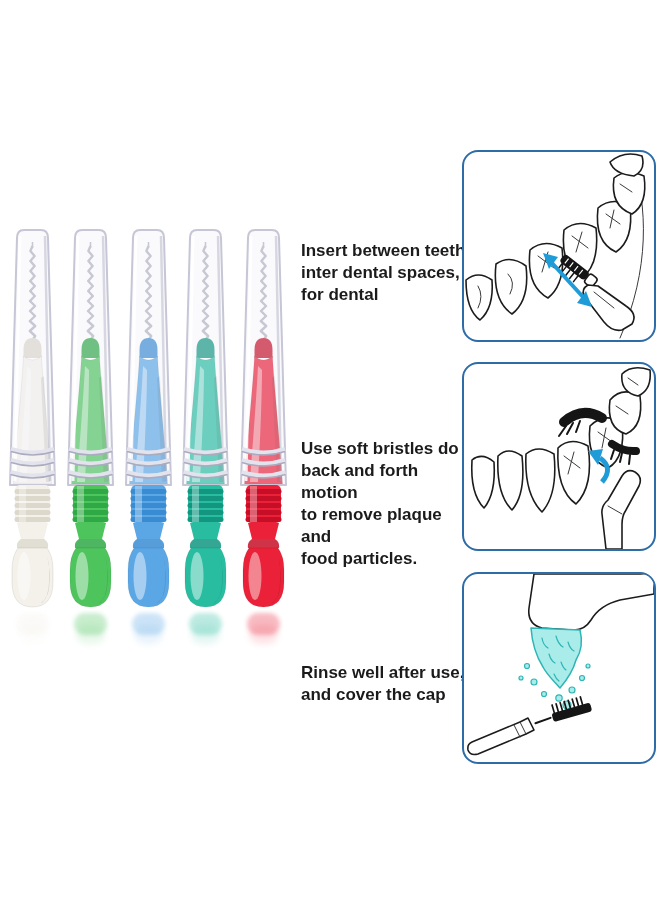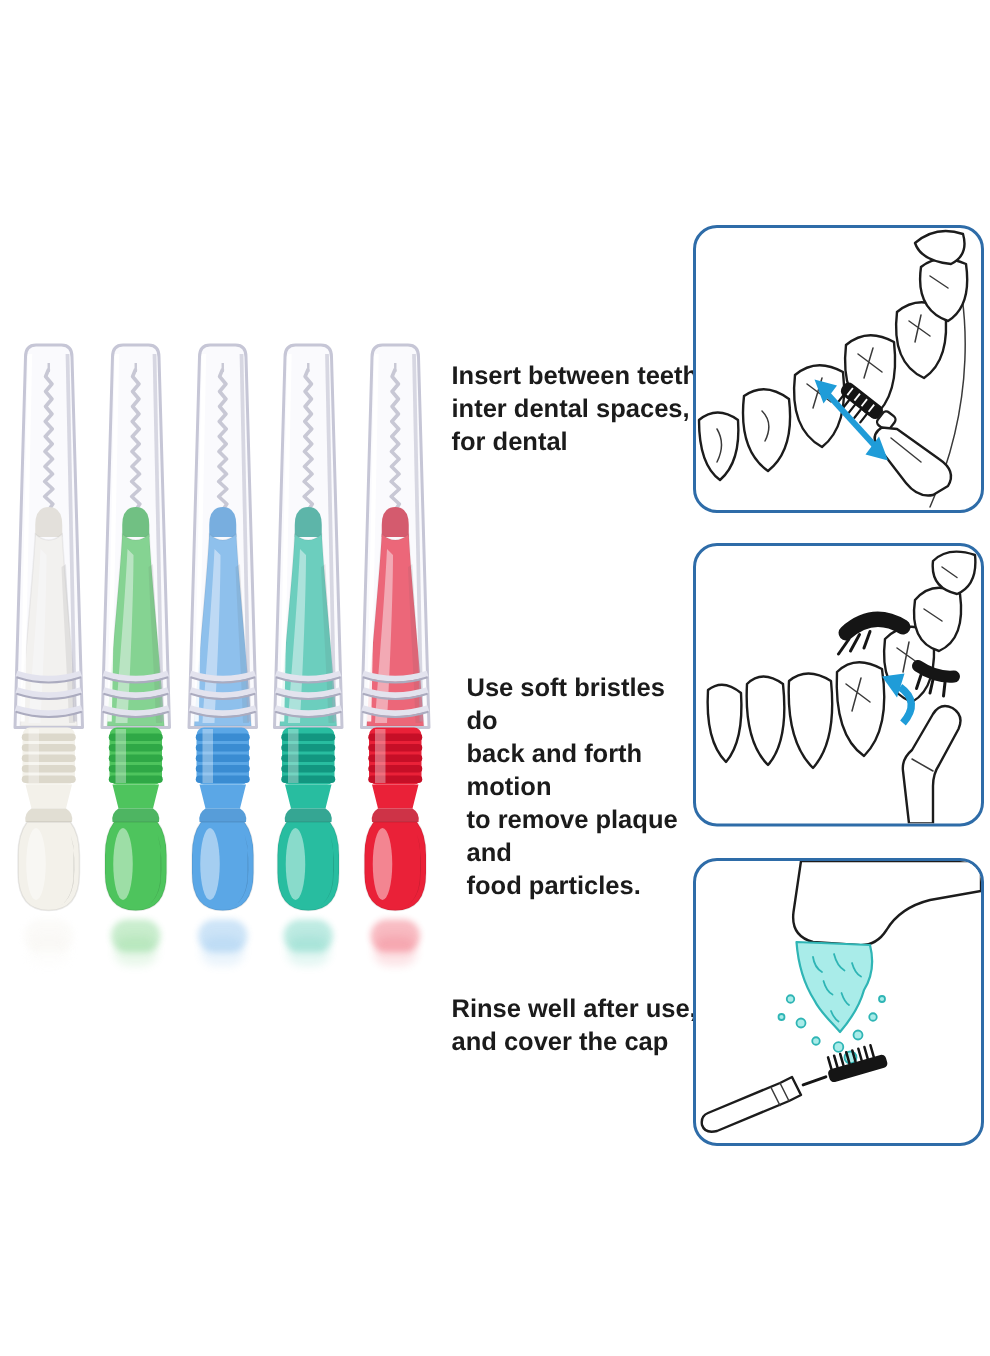--- a/index.html
+++ b/index.html
@@ -324,21 +324,21 @@
       </svg>
     </div>
   </div>
 
   <div class="instr" id="instr-0">
     <p style="margin:0">Insert between teeth
 inter dental spaces,
 for dental</p>
   </div>
   <div class="instr" id="instr-1">
-    <p style="margin:16px">Use soft bristles do
+    <p style="margin:6px">Use soft bristles do
 back and forth motion
 to remove plaque and
 food particles.</p>
   </div>
   <div class="instr" id="instr-2">
     <p style="margin:0">Rinse well after use,
 and cover the cap</p>
   </div>
 
   <div class="panel" id="panel-0">

